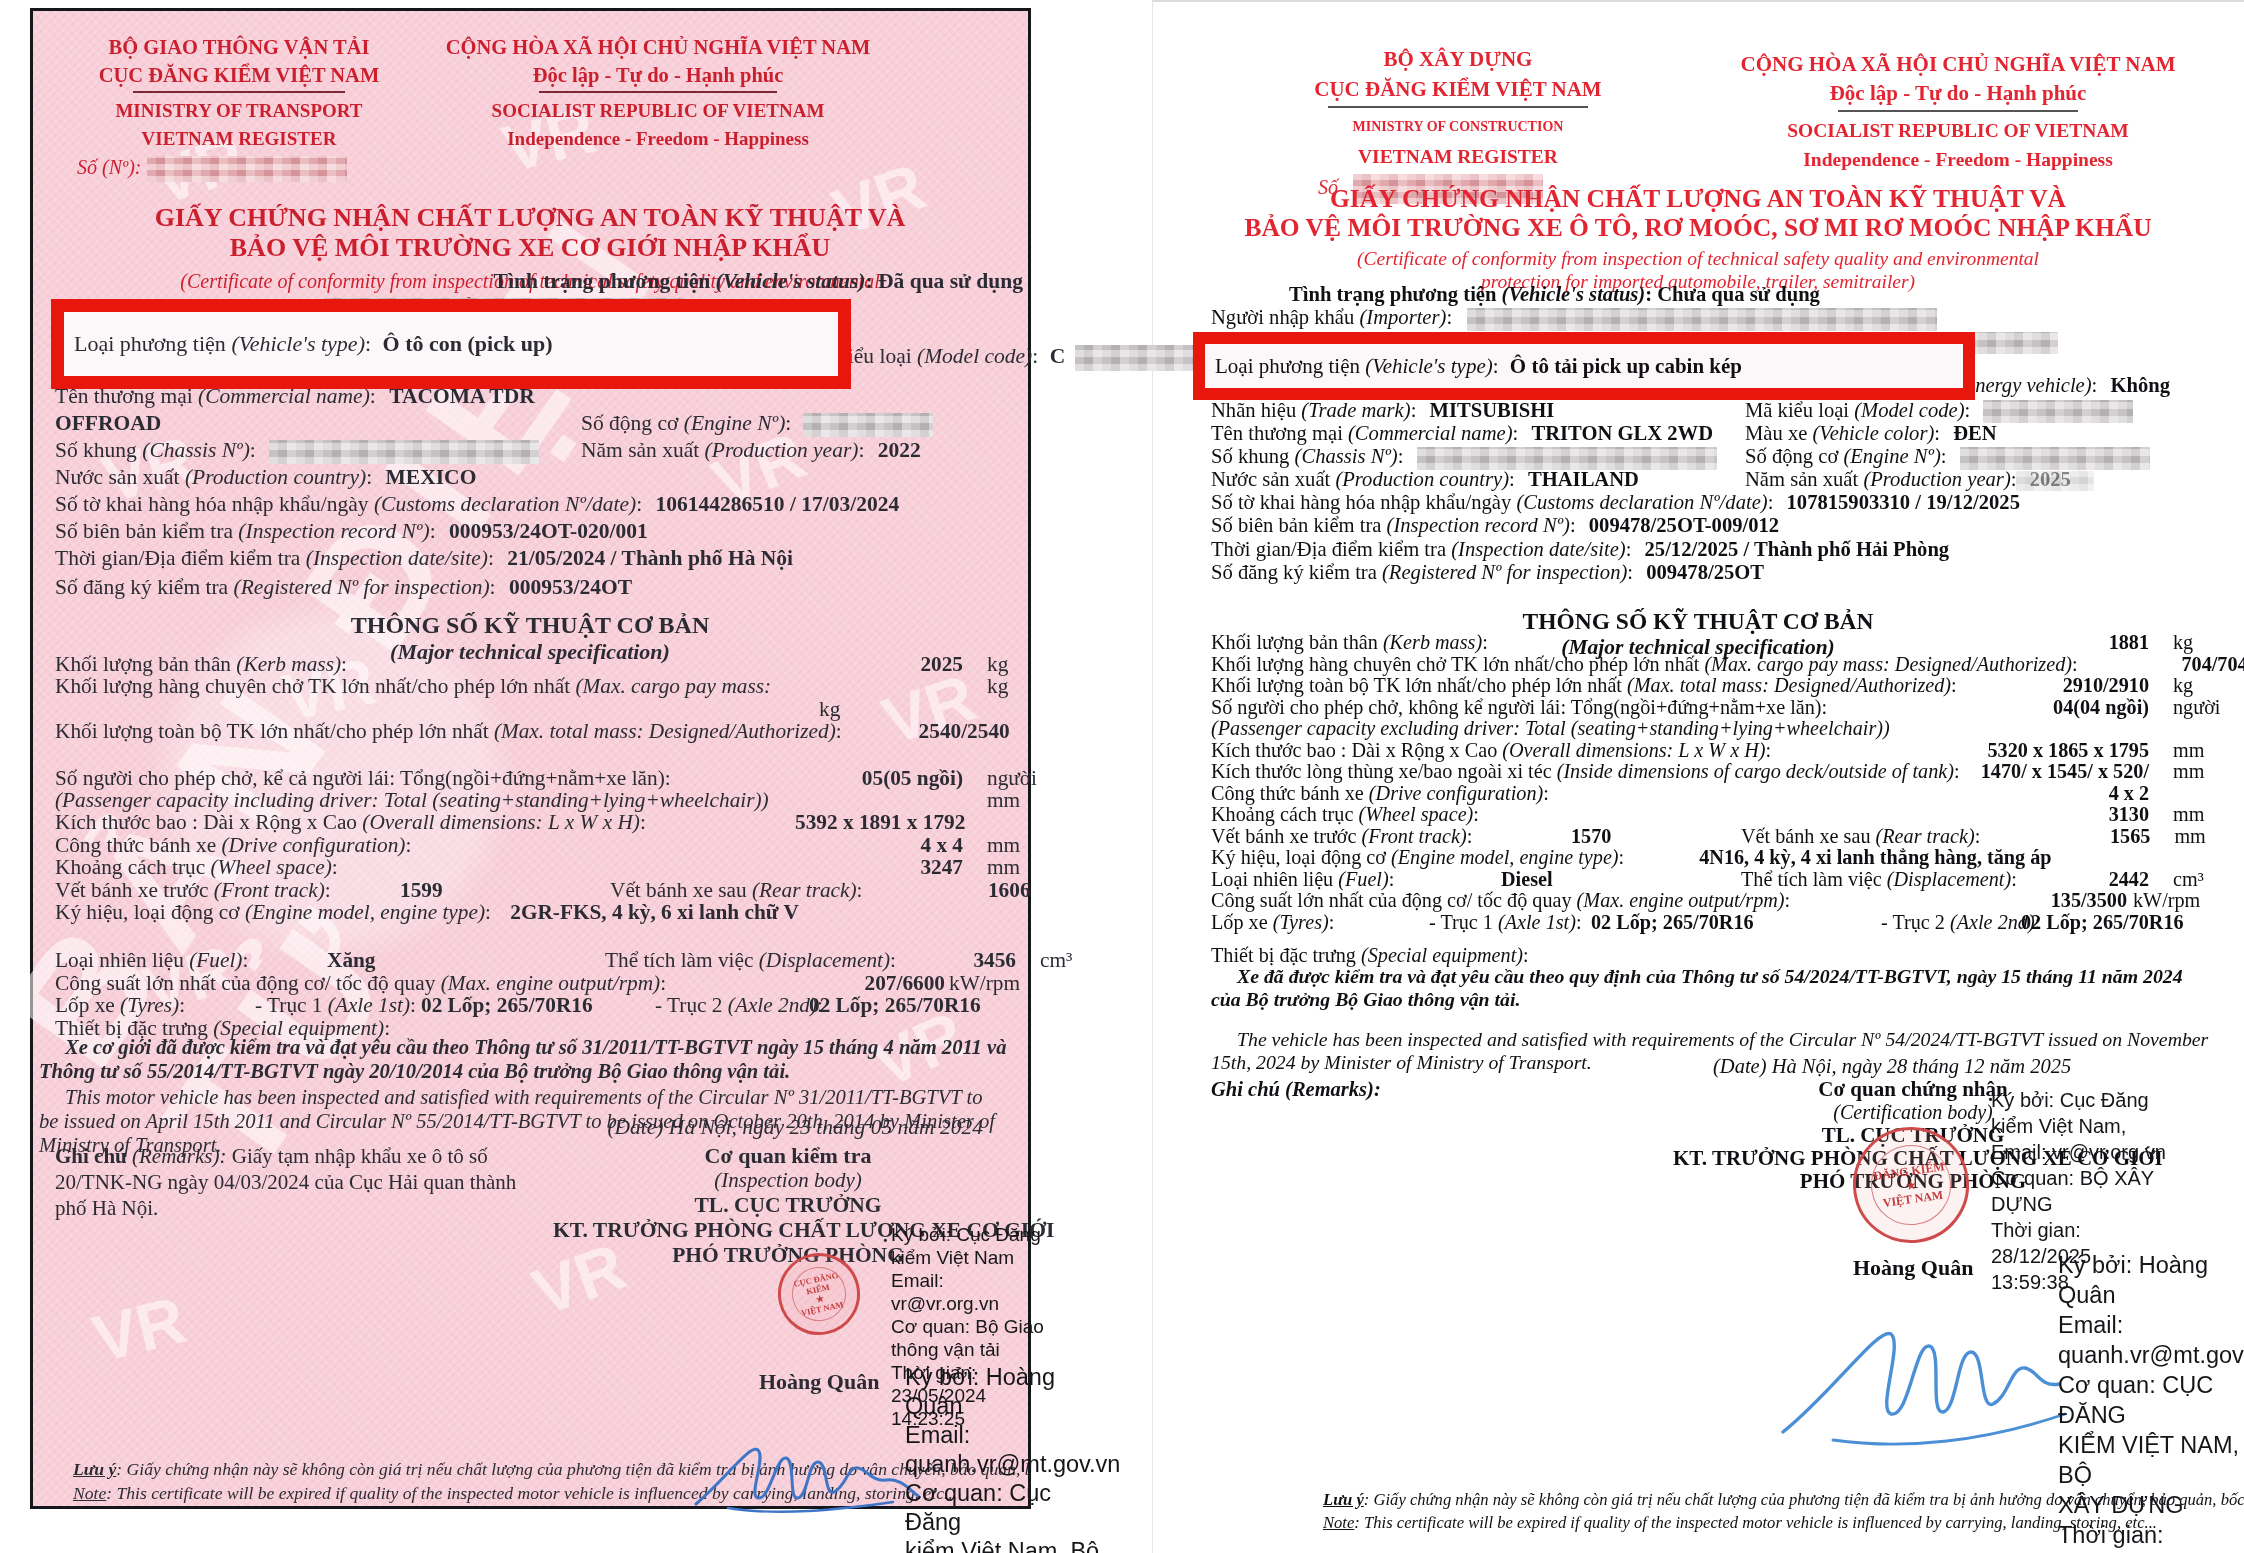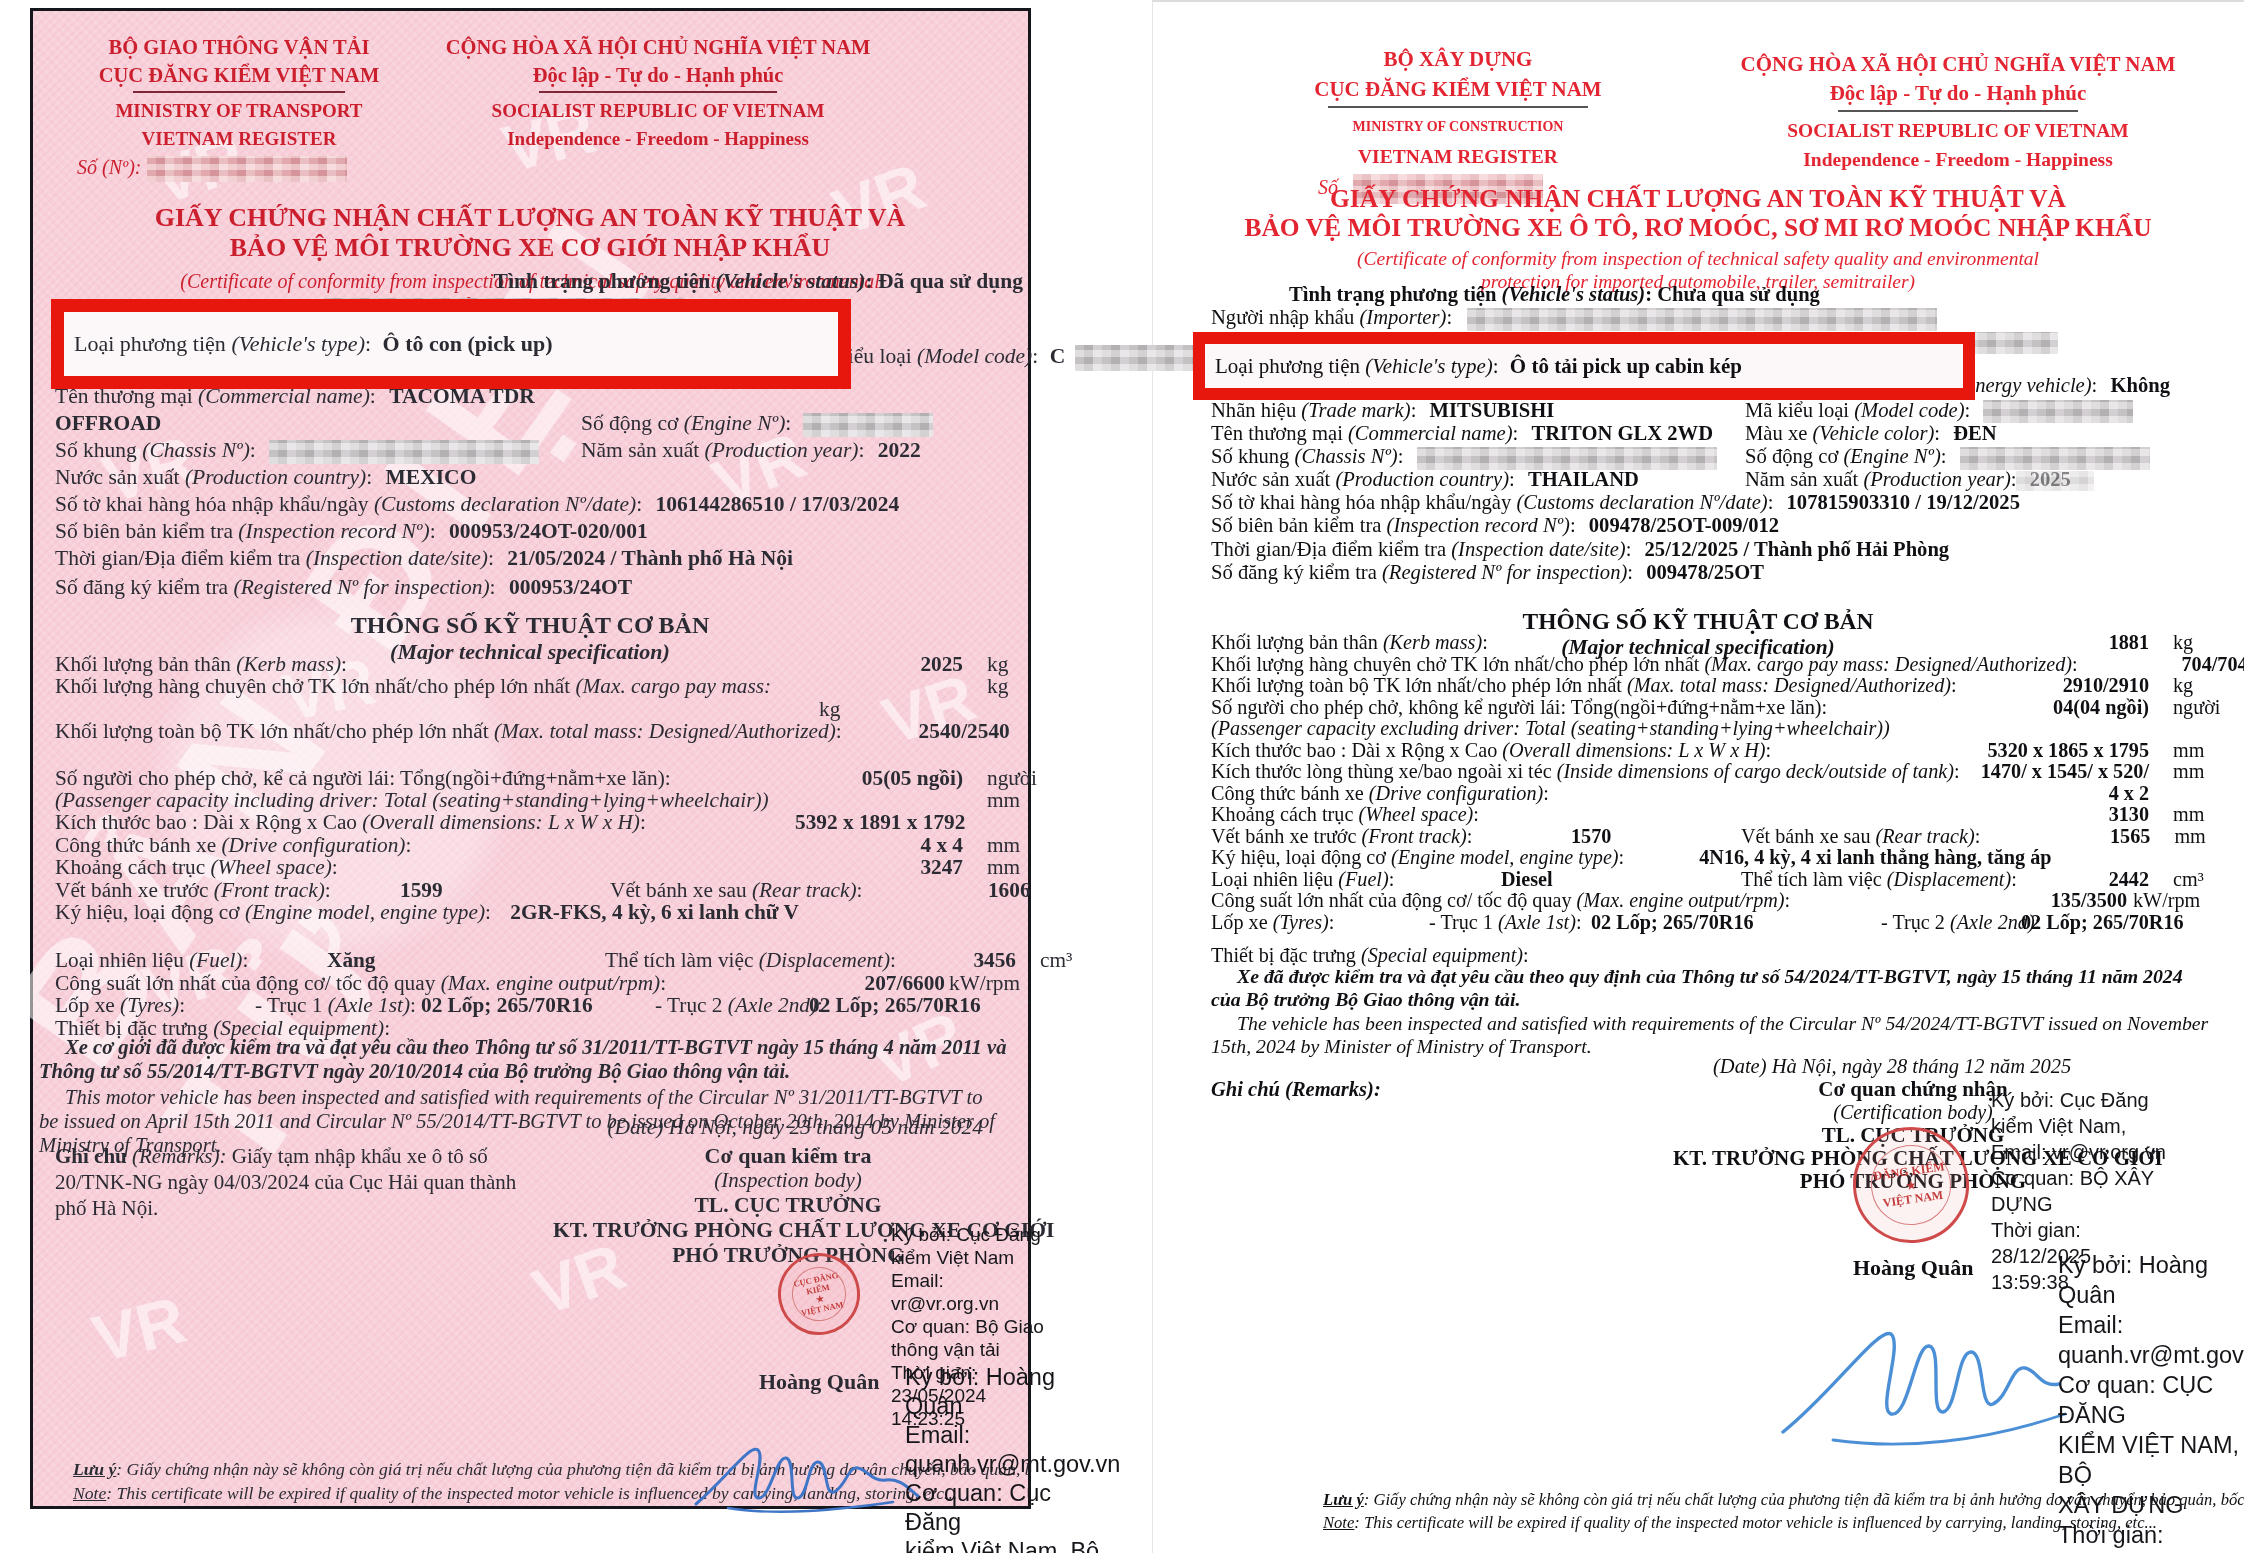--- a/index.html
+++ b/index.html
@@ -495,21 +495,21 @@
       <span class="vl" style="padding-left:30px">02 Lốp; 265/70R16</span>
     </div>
     <div style="height:12px"></div>
     <div class="line">
       <span class="mix">Thiết bị đặc trưng <i>(Special equipment)</i>:</span>
     </div>
   </div>
 
   <div class="abs" style="left:58px;top:963px;width:1000px">
     <div class="b i indent" style="font-size:19.8px;line-height:22.5px">Xe đã được kiểm tra và đạt yêu cầu theo quy định của Thông tư số 54/2024/TT-BGTVT, ngày 15 tháng 11 năm 2024 của Bộ trưởng Bộ Giao thông vận tải.</div>
-    <div class="i indent" style="font-size:19.8px;line-height:22.5px;margin-top:2px">The vehicle has been inspected and satisfied with requirements of the Circular Nº 54/2024/TT-BGTVT issued on November 15th, 2024 by Minister of Ministry of Transport.</div>
+    <div class="i indent" style="font-size:19.8px;line-height:22.5px;margin-top:18px">The vehicle has been inspected and satisfied with requirements of the Circular Nº 54/2024/TT-BGTVT issued on November 15th, 2024 by Minister of Ministry of Transport.</div>
   </div>
   <div class="abs i nw" style="left:560px;top:1053px;font-size:20.5px">(Date) Hà Nội, ngày 28 tháng 12 năm 2025</div>
 
   <div class="abs b i nw" style="left:58px;top:1076px;font-size:20.5px">Ghi chú (Remarks):</div>
   <div class="abs ctr" style="left:520px;top:1076px;width:480px;line-height:23px">
     <div class="b" style="font-size:21px">Cơ quan chứng nhận</div>
     <div class="i" style="font-size:20px">(Certification body)</div>
     <div class="b nw" style="font-size:21px">TL. CỤC TRƯỞNG</div>
     <div class="b nw" style="font-size:21px">KT. TRƯỞNG PHÒNG CHẤT LƯỢNG XE CƠ GIỚI</div>
     <div class="b nw" style="font-size:21px">PHÓ TRƯỞNG PHÒNG</div>

